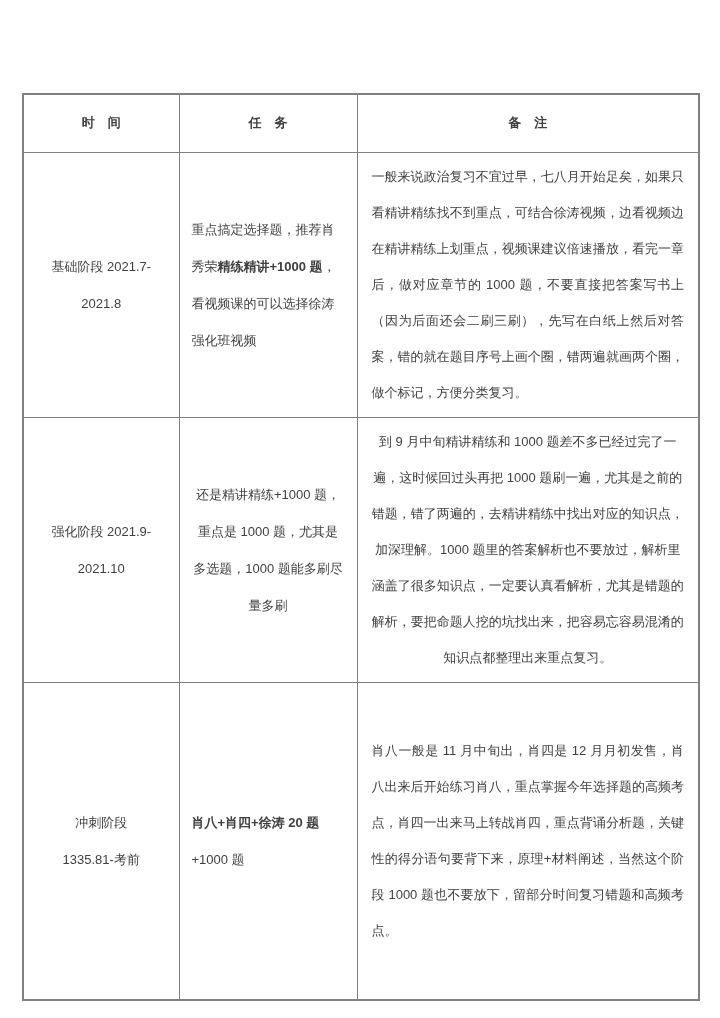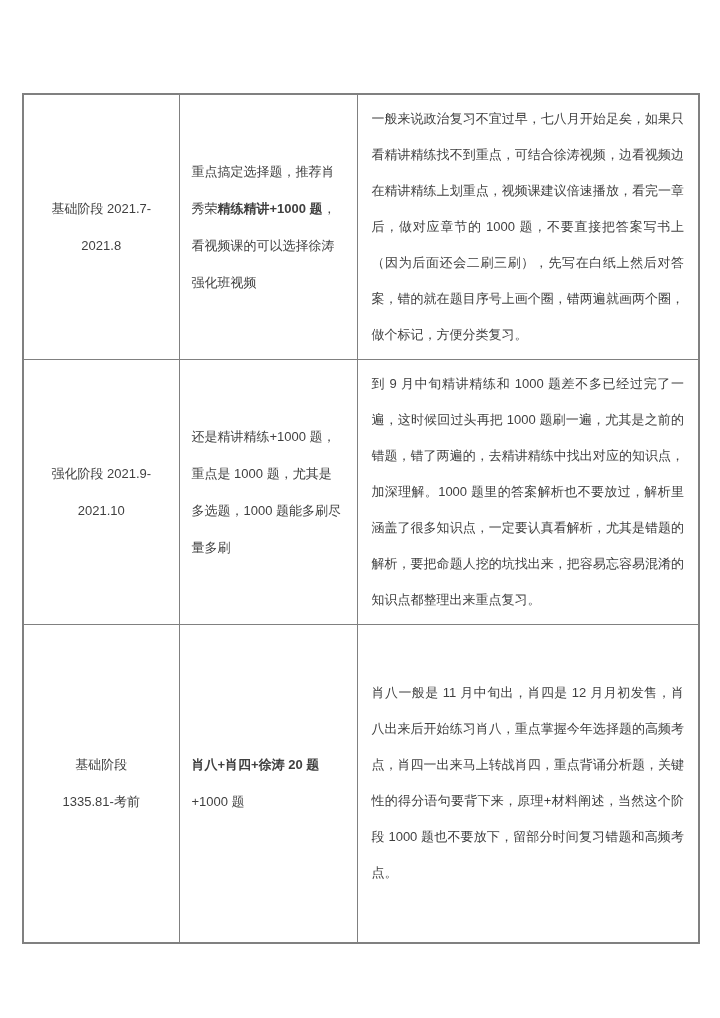--- a/index.html
+++ b/index.html
@@ -49,34 +49,39 @@
     padding: 0 12px;
     line-height: 37px;
   }
   td.note-cell {
     padding: 6px 14px;
     line-height: 36px;
     text-align: justify;
   }
   .b { font-weight: bold; text-align: right; }
   tr.row-1 td { height: 245px; margin-top: 18px; }
-  tr.row-2 td { height: 248px; }
+  tr.row-2 td { height: 248px; text-align: center; }
   tr.row-3 td { height: 318px; }
 </style>
 </head>
 <body>
 
 <div class="doc">
   <table class="plan">
     <colgroup>
       <col style="width:156px">
       <col style="width:178px">
       <col style="width:342px">
     </colgroup>
     <tbody>
+      <tr>
+        <td class="head-cell">时　间</td>
+        <td class="head-cell">任　务</td>
+        <td class="head-cell">备　注</td>
+      </tr>
 
       <tr class="row-1">
         <td class="time-cell">
           <div>基础阶段 2021.7-</div>
           <div>2021.8</div>
         </td>
         <td class="task-cell"><span>重点搞定选择题，推荐肖秀荣</span><span class="b">精练精讲+1000 题</span><span>，看视频课的可以选择徐涛强化班视频</span></td>
         <td class="note-cell">一般来说政治复习不宜过早，七八月开始足矣，如果只看精讲精练找不到重点，可结合徐涛视频，边看视频边在精讲精练上划重点，视频课建议倍速播放，看完一章后，做对应章节的 1000 题，不要直接把答案写书上（因为后面还会二刷三刷），先写在白纸上然后对答案，错的就在题目序号上画个圈，错两遍就画两个圈，做个标记，方便分类复习。</td>
       </tr>
 
@@ -84,21 +89,21 @@
         <td class="time-cell">
           <div>强化阶段 2021.9-</div>
           <div>2021.10</div>
         </td>
         <td class="task-cell"><span>还是精讲精练+1000 题，重点是 1000 题，尤其是多选题，1000 题能多刷尽量多刷</span></td>
         <td class="note-cell">到 9 月中旬精讲精练和 1000 题差不多已经过完了一遍，这时候回过头再把 1000 题刷一遍，尤其是之前的错题，错了两遍的，去精讲精练中找出对应的知识点，加深理解。1000 题里的答案解析也不要放过，解析里涵盖了很多知识点，一定要认真看解析，尤其是错题的解析，要把命题人挖的坑找出来，把容易忘容易混淆的知识点都整理出来重点复习。</td>
       </tr>
 
       <tr class="row-3">
         <td class="time-cell">
-          <div>基础阶段</div>
+          <div>冲刺阶段</div>
           <div>1335.81-考前</div>
         </td>
         <td class="task-cell"><span class="b">肖八+肖四+徐涛 20 题</span> <span>+1000 题</span></td>
         <td class="note-cell">肖八一般是 11 月中旬出，肖四是 12 月月初发售，肖八出来后开始练习肖八，重点掌握今年选择题的高频考点，肖四一出来马上转战肖四，重点背诵分析题，关键性的得分语句要背下来，原理+材料阐述，当然这个阶段 1000 题也不要放下，留部分时间复习错题和高频考点。</td>
       </tr>
     </tbody>
   </table>
 </div>
 
 </body></html>

